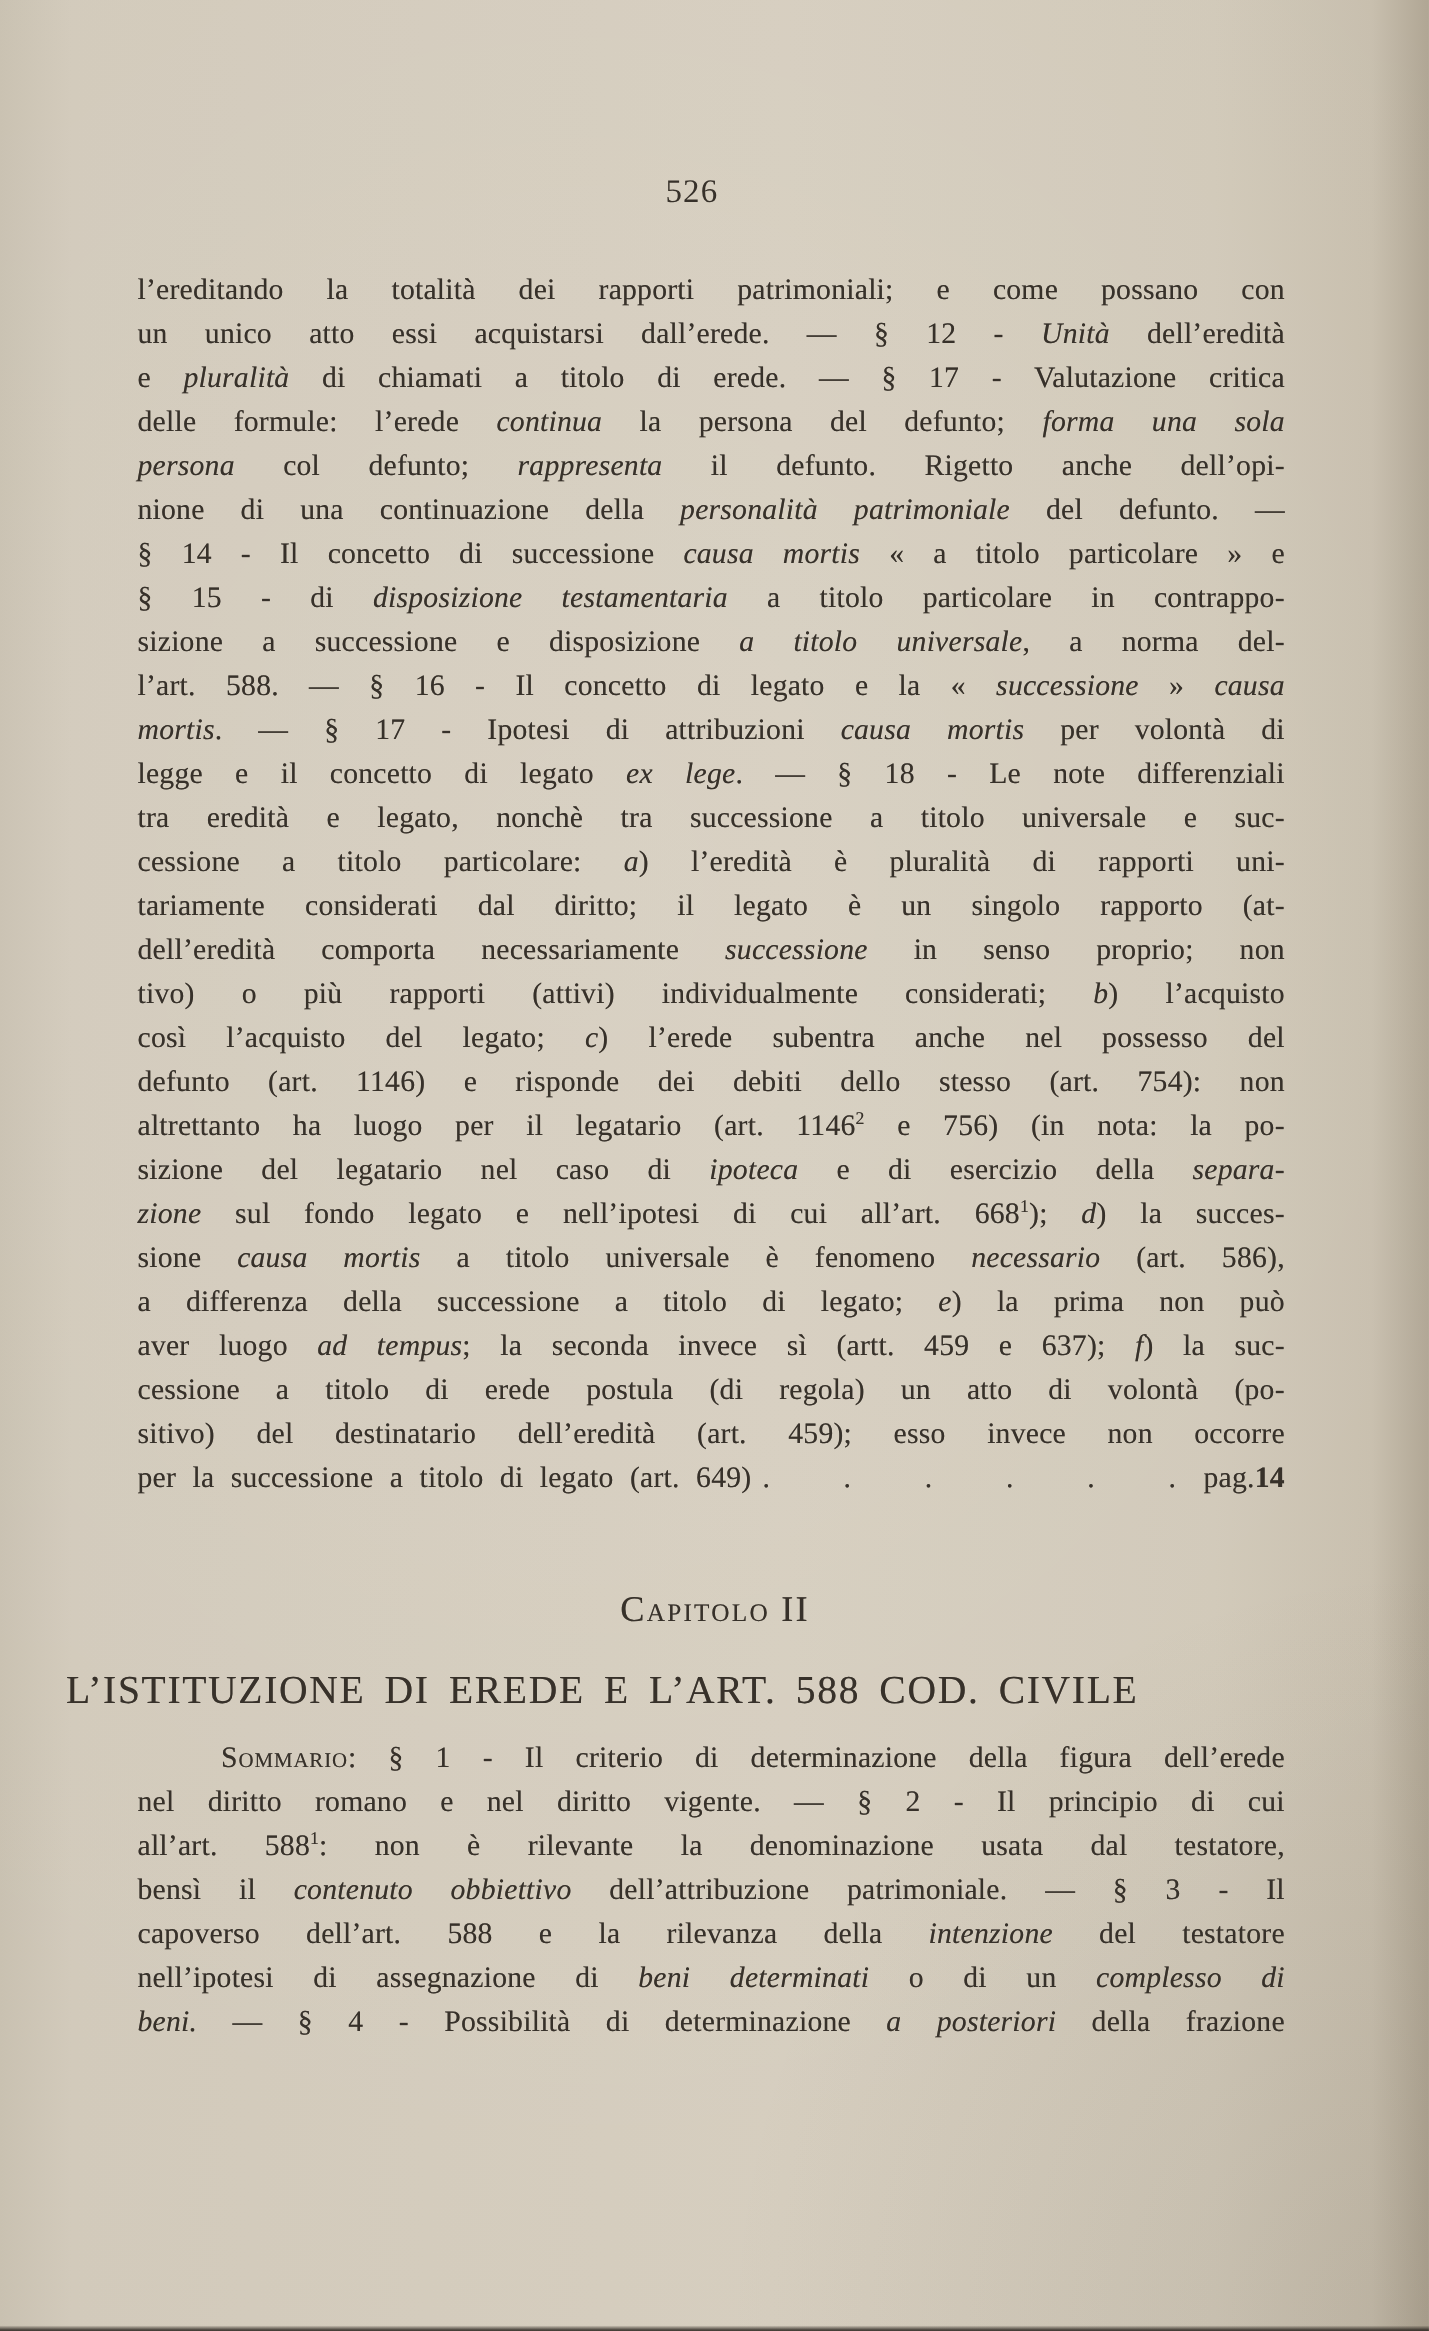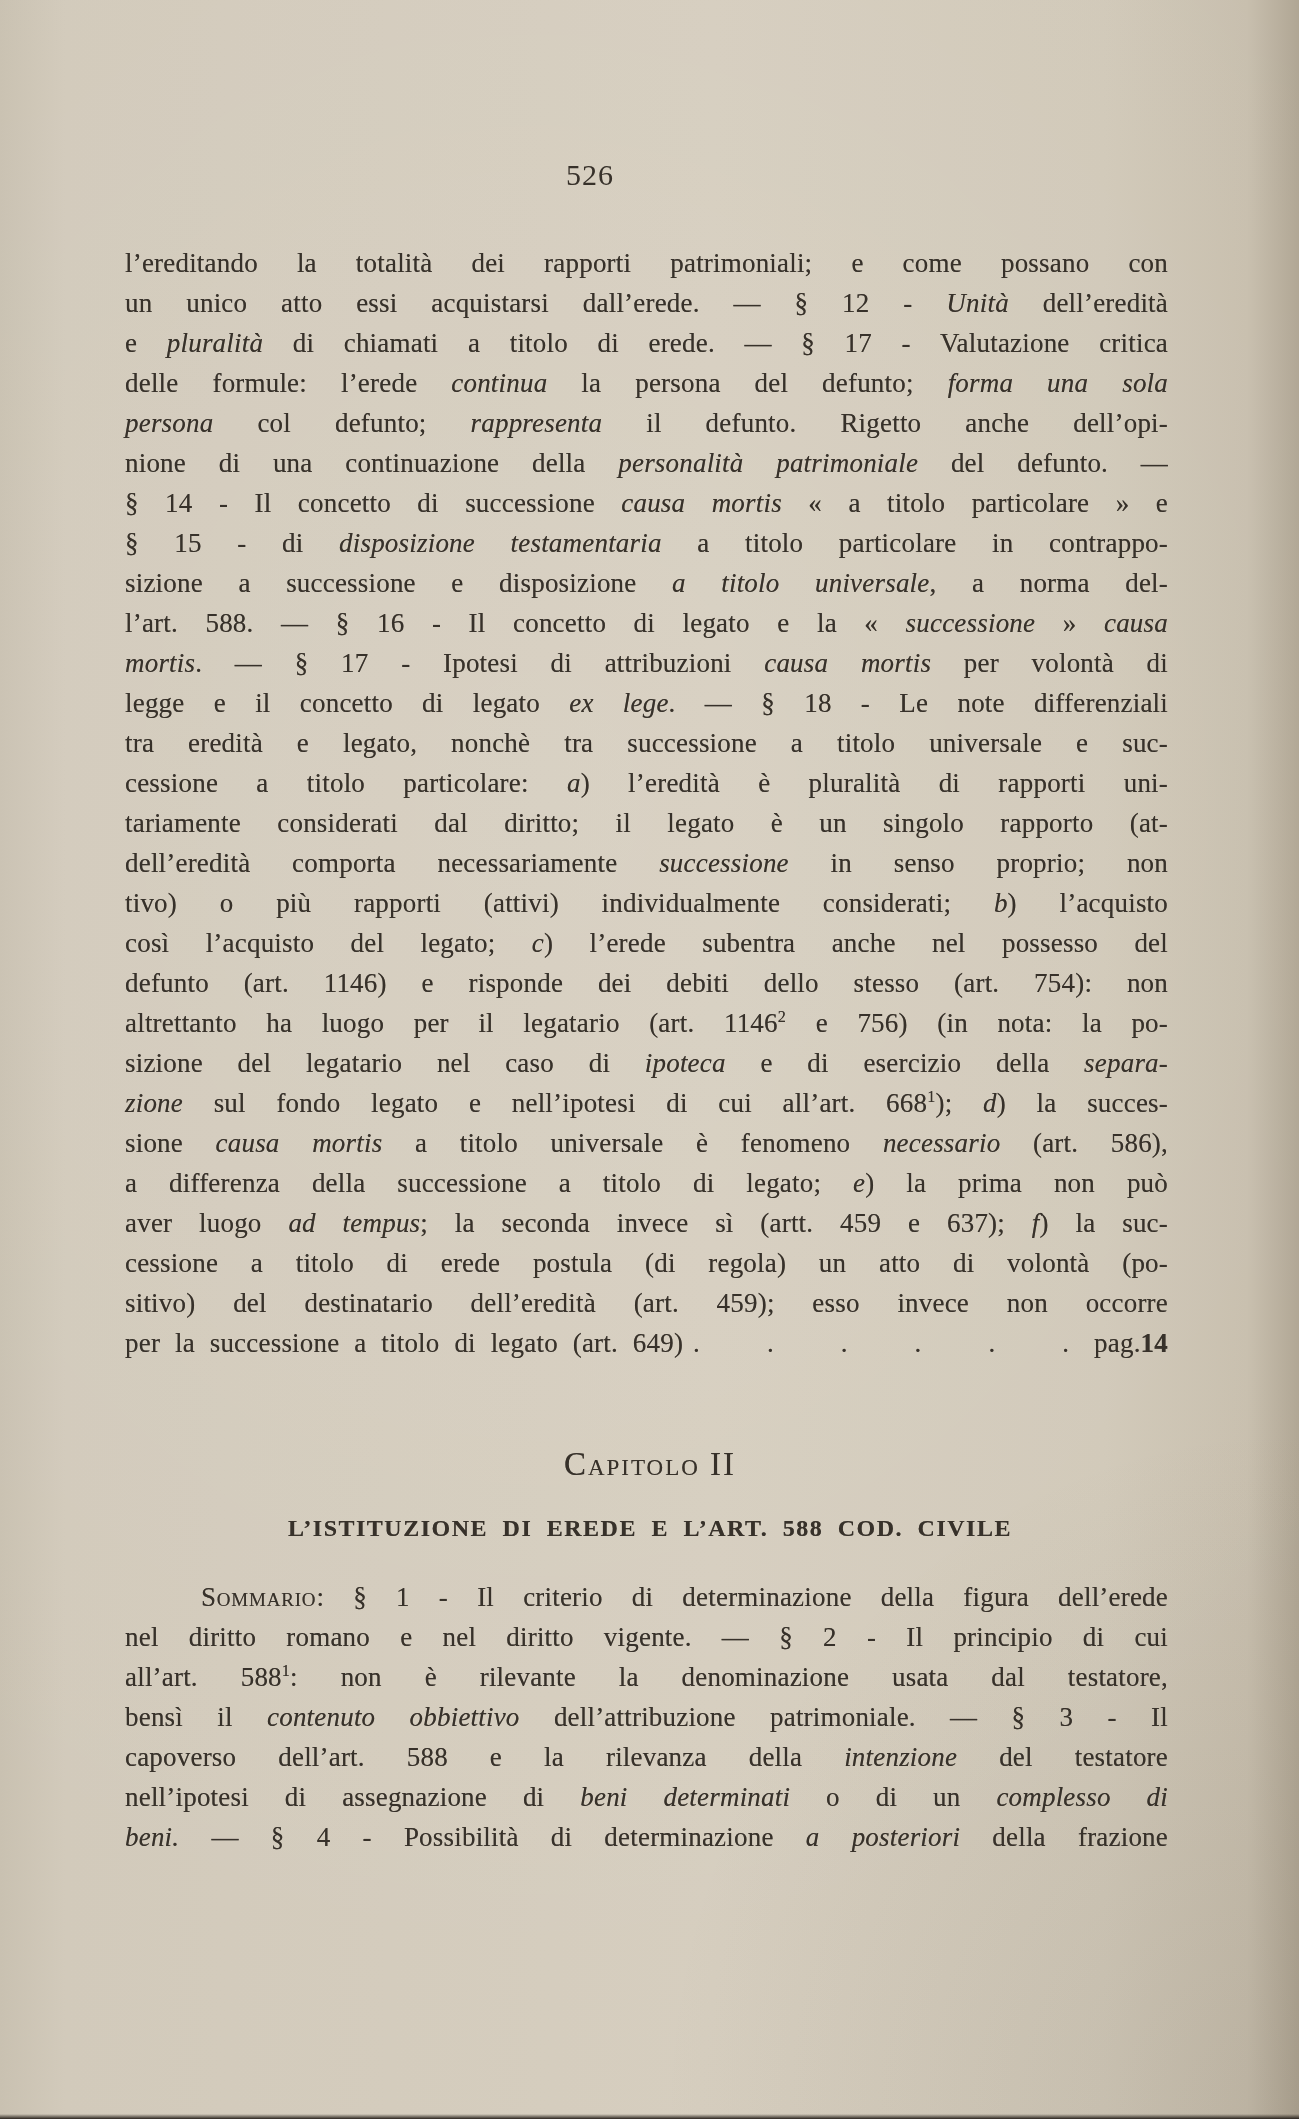--- a/index.html
+++ b/index.html
@@ -15,21 +15,21 @@
       radial-gradient(90% 60% at 100% 100%, rgba(70,60,45,0.10), rgba(0,0,0,0) 55%),
       linear-gradient(90deg,#c9c1b1 0%,#d2cabb 5%,#d6cebf 55%,#d1c9b9 85%,#c8bfae 96%,#b0a694 100%),
       #d2cabb;
   }
   .photo::after{
     content:"";position:absolute;left:0;right:0;bottom:0;height:5px;
     background:linear-gradient(180deg, rgba(50,42,34,0) 0%, #2b251f 100%);
   }
   .page-number{
     position:absolute;top:158px;left:0;width:1180px;
-    text-align:center;font-size:30px;letter-spacing:1px;
+    text-align:center;font-size:30px;letter-spacing:1px;padding-left:39px;
   }
   .textcol{position:absolute;left:125px;width:1043px;}
   .toc{top:243px;}
   .sommario{top:1577px;}
   .line{
     line-height:40px;height:40px;
     text-align:justify;text-align-last:justify;
     font-size:27px;letter-spacing:0.2px;
     text-shadow:0 0 0.5px rgba(55,49,42,0.55);
     white-space:nowrap;
@@ -41,21 +41,21 @@
   .s-dots{word-spacing:52px;padding:0 10px;}
   .s-ref{font-weight:700;}
   .chapter-label{
     position:absolute;top:1446px;left:60px;width:1180px;
     text-align:center;font-size:33px;
     font-variant:small-caps;letter-spacing:2px;
     text-shadow:0 0 0.5px rgba(55,49,42,0.55);
   }
   .chapter-title{
     position:absolute;top:1515px;left:60px;width:1180px;margin:0;
-    text-align:center;font-size:24px;font-weight:700;
+    text-align:left;font-size:36px;font-weight:400;
     letter-spacing:1.5px;word-spacing:7px;
     text-shadow:0 0 0.5px rgba(55,49,42,0.6);
   }
 </style>
 </head>
 <body>
 
 <div class="photo">
   <div class="page-number">526</div>
 

